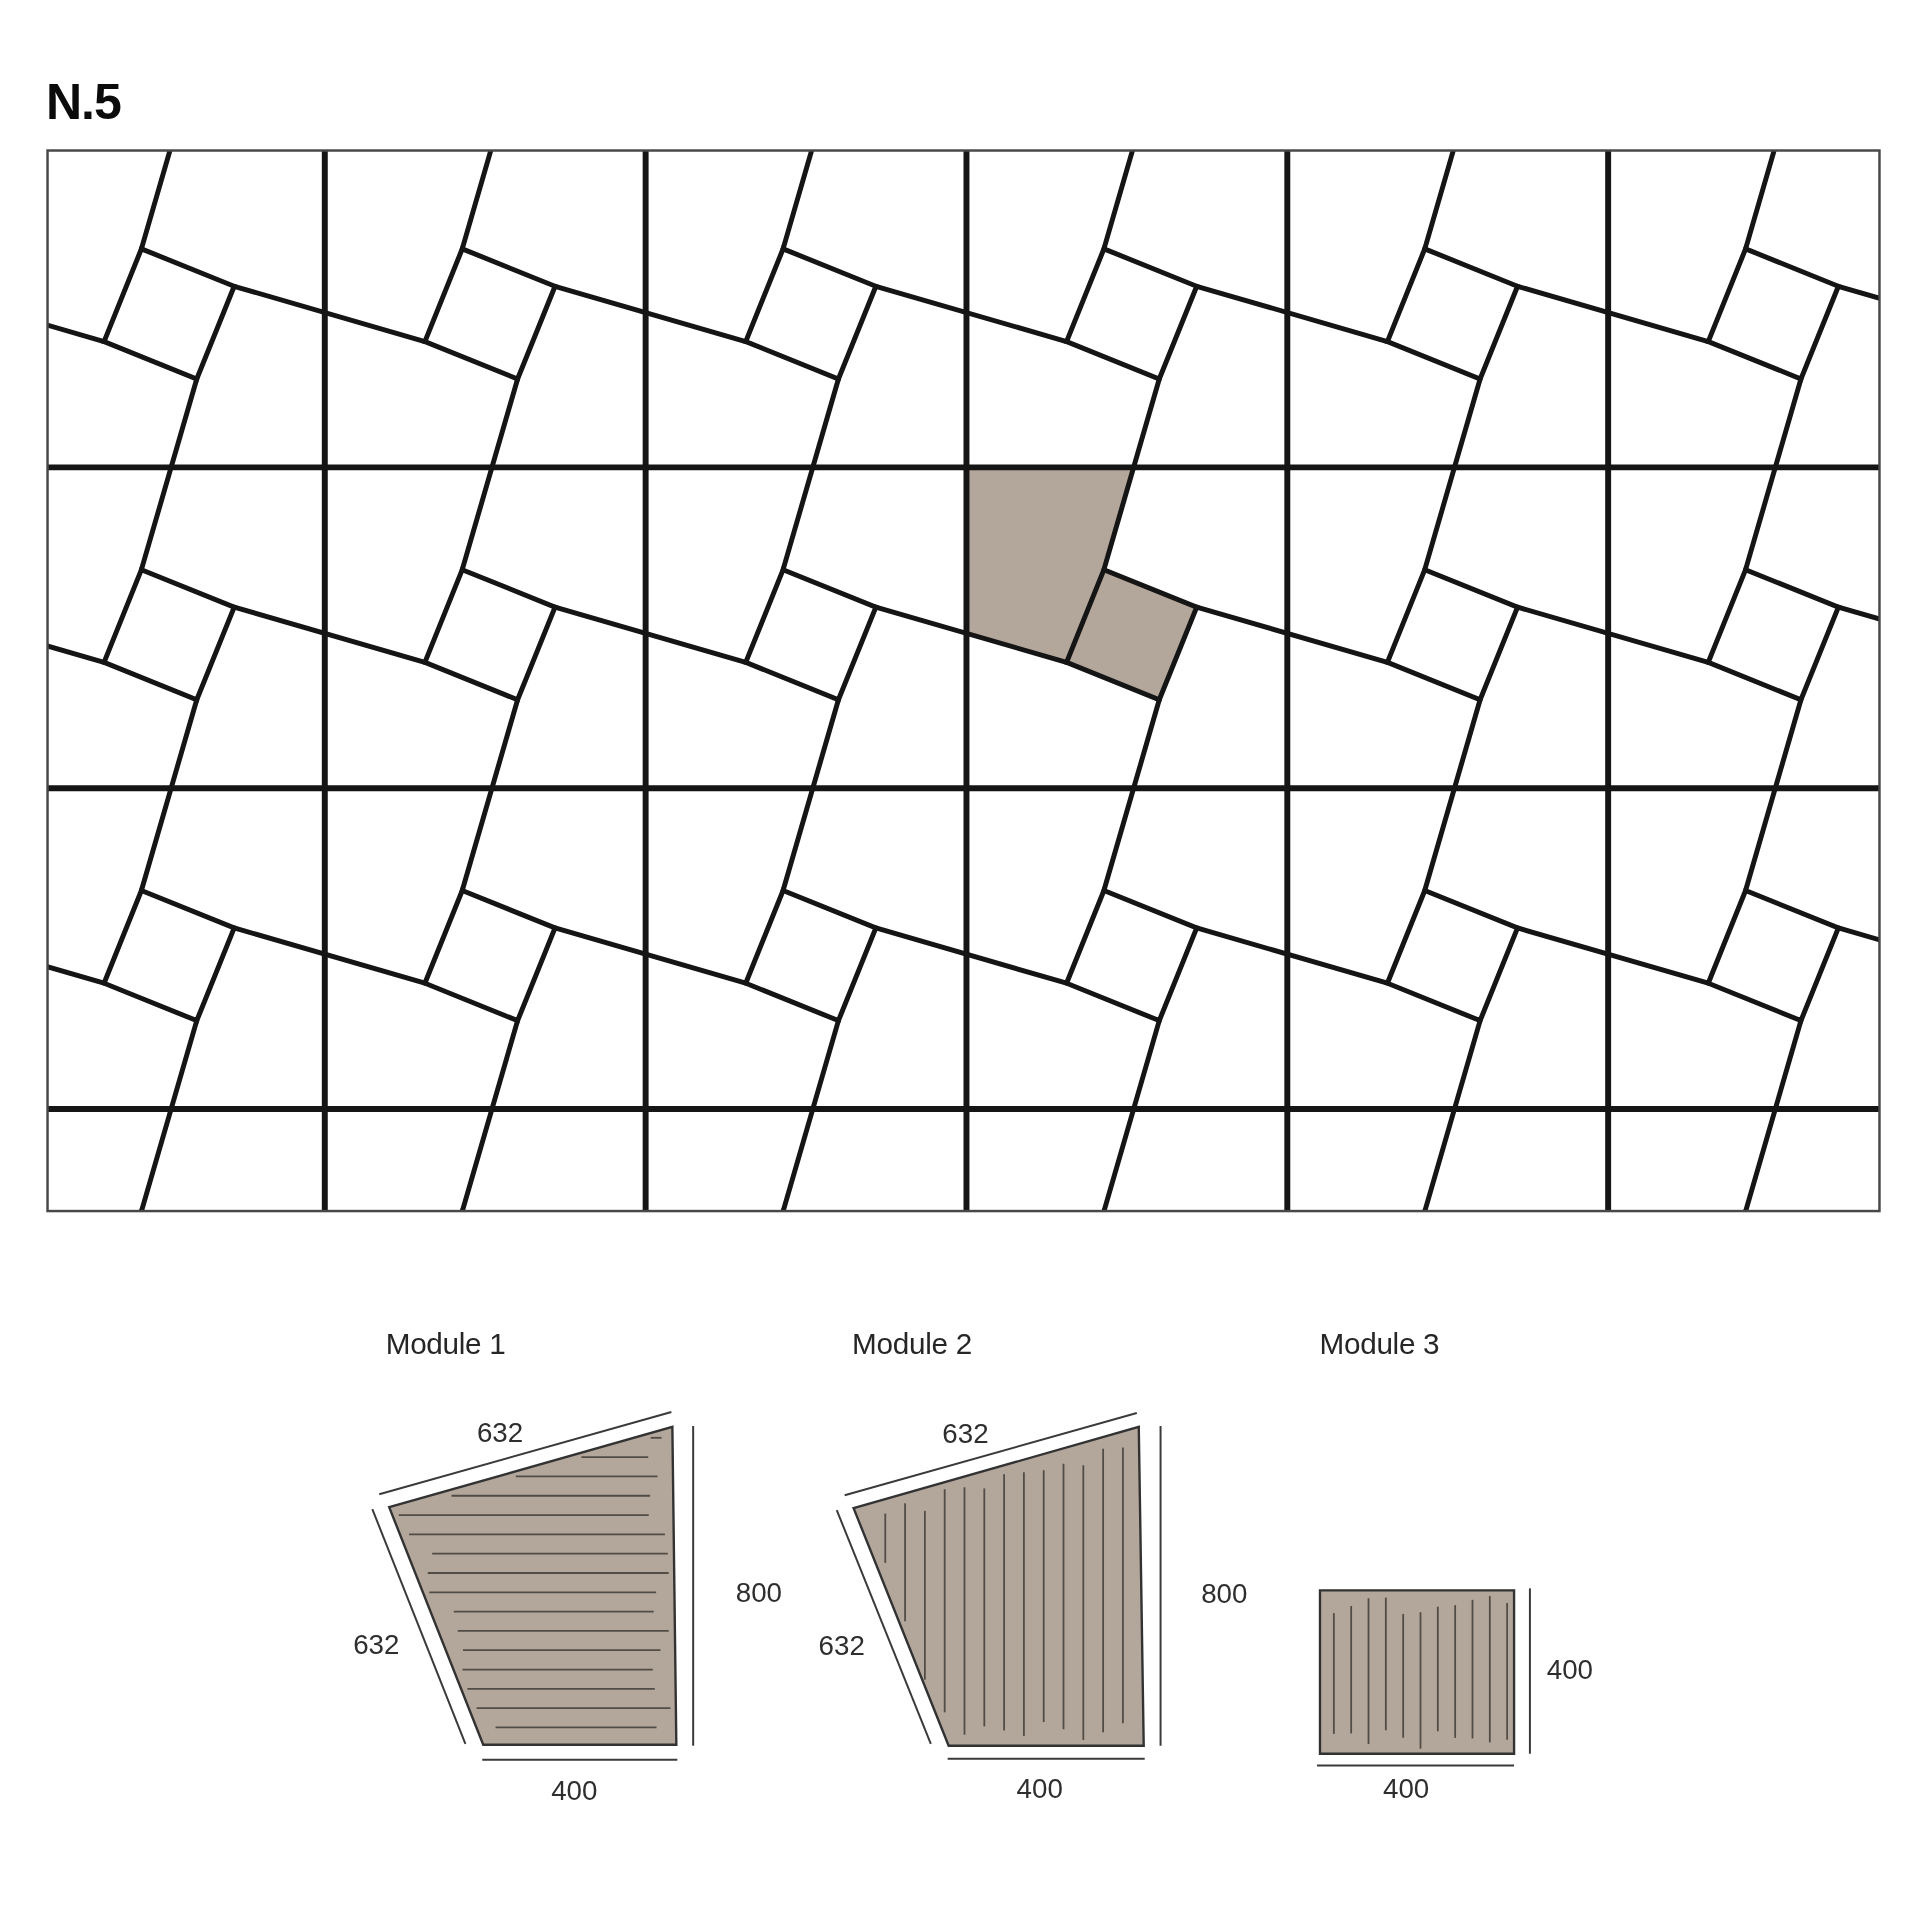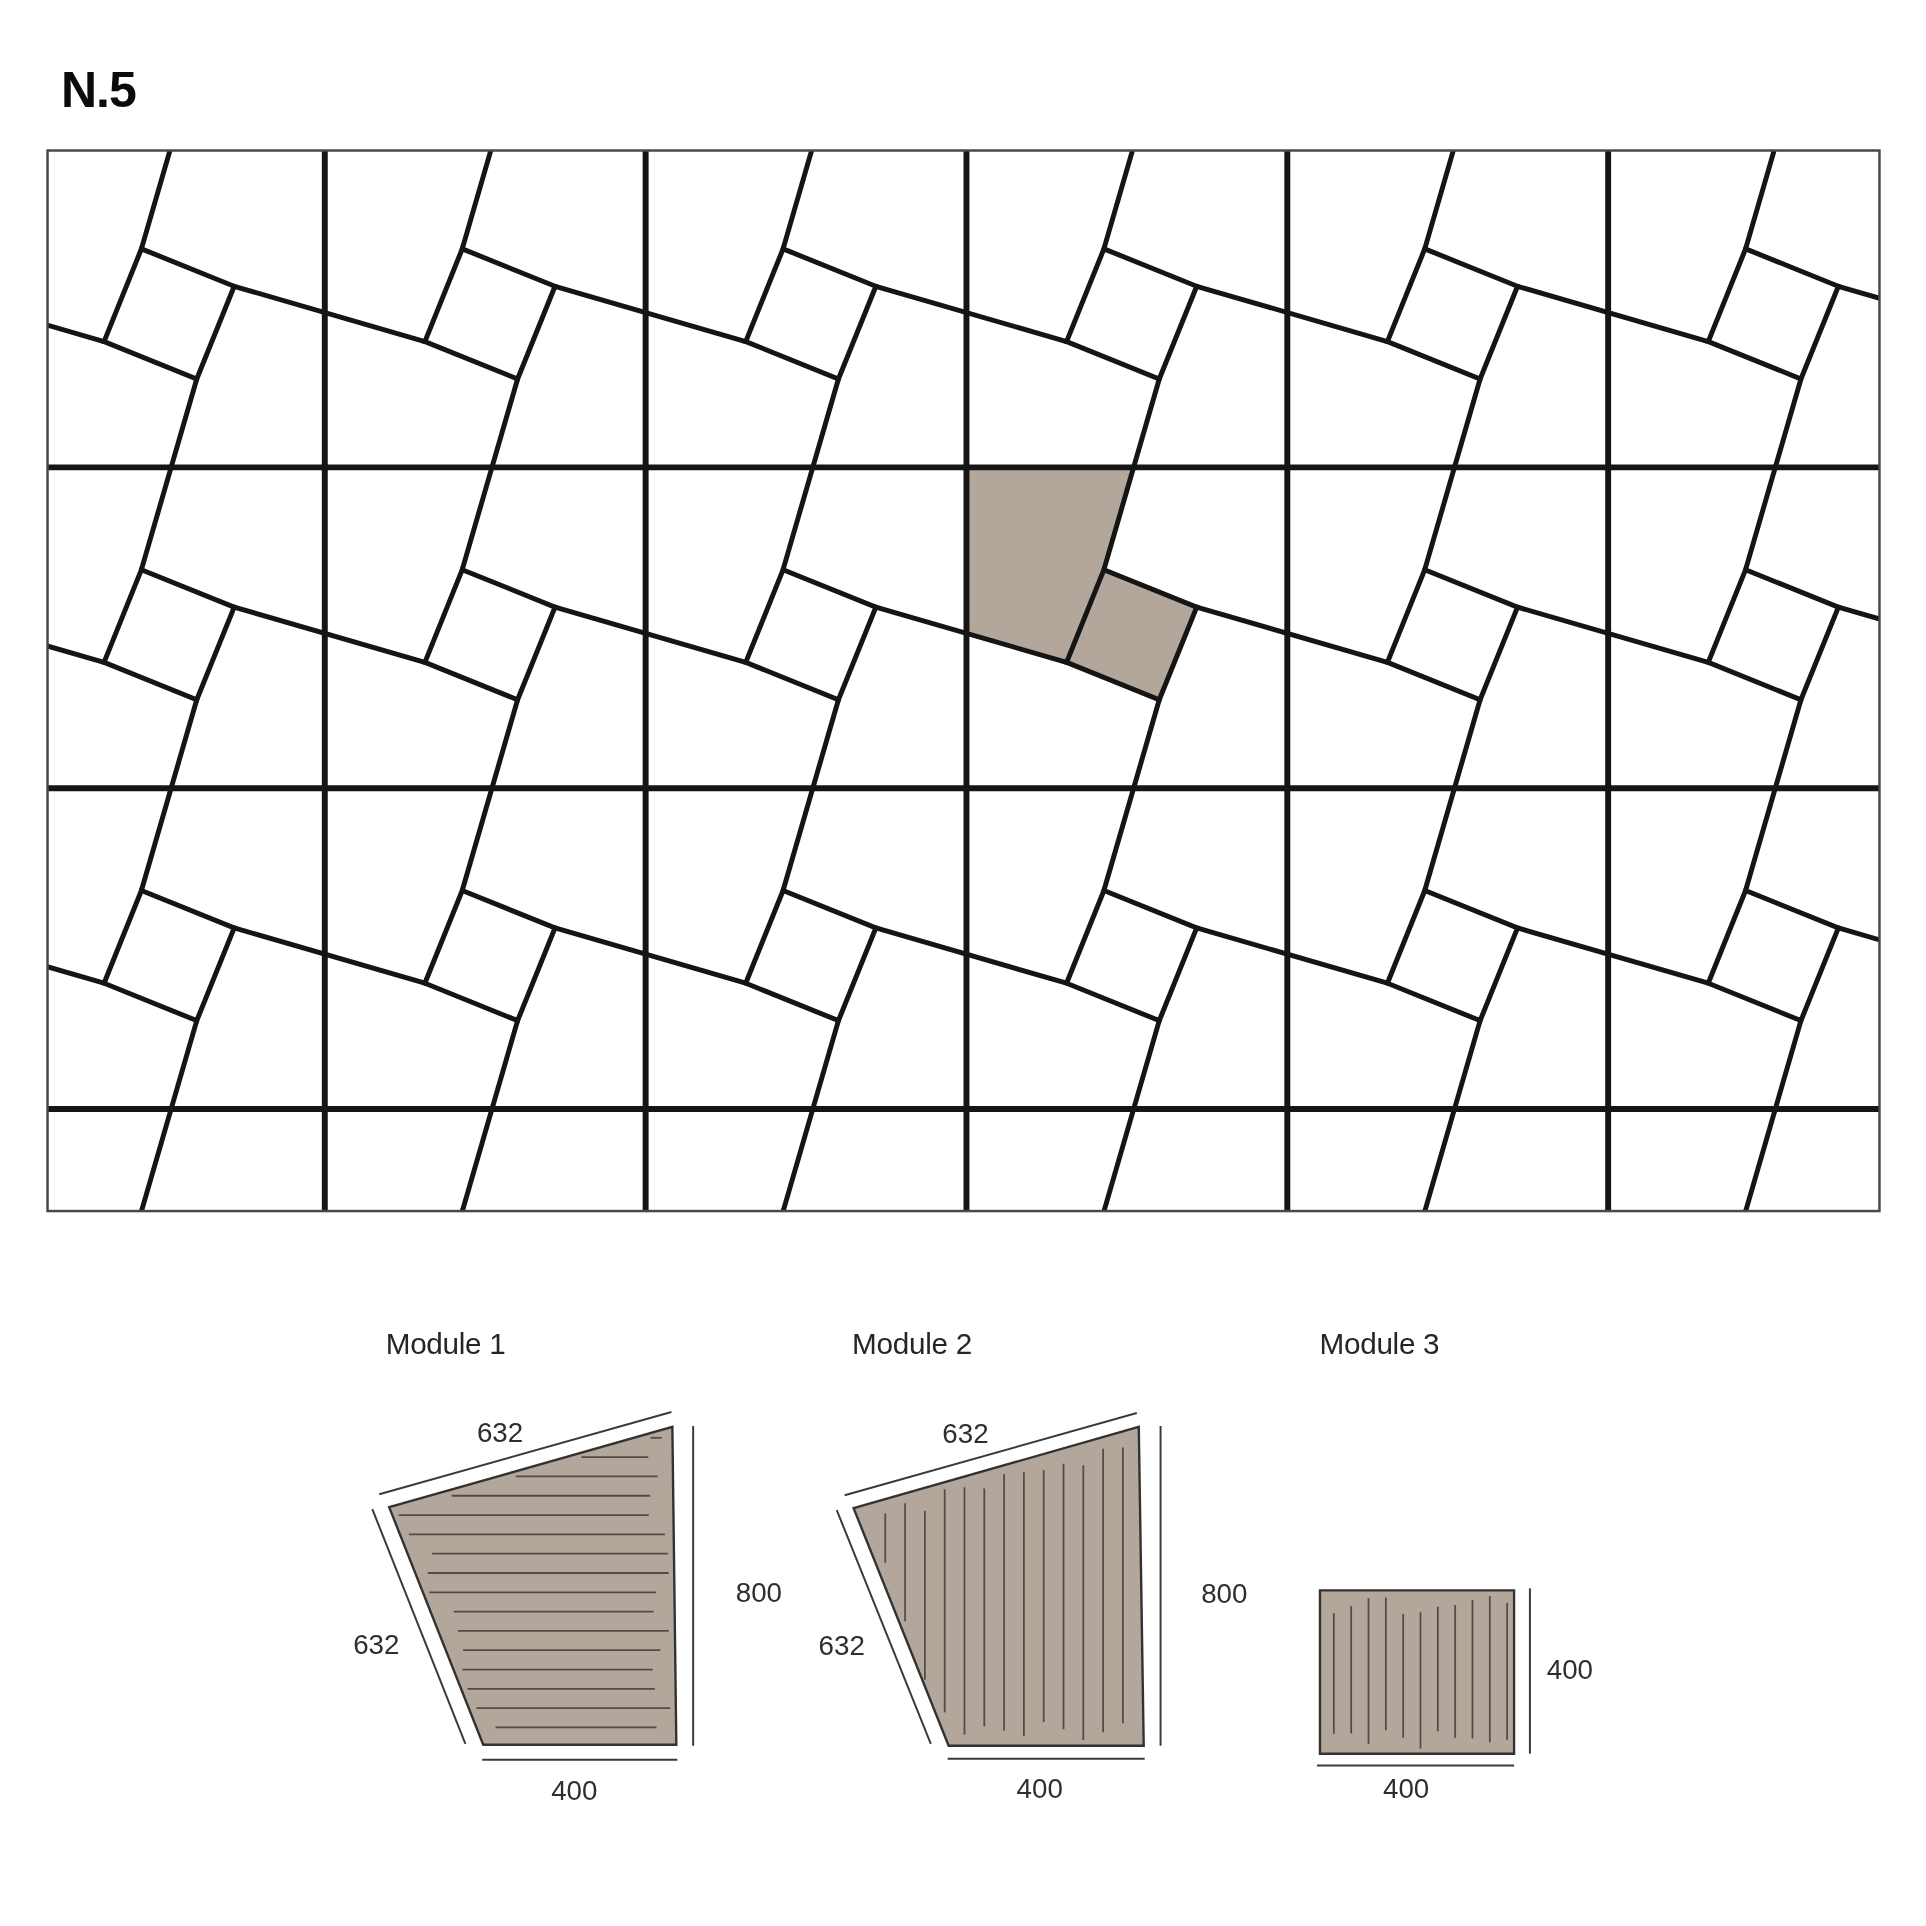--- a/index.html
+++ b/index.html
@@ -5,27 +5,26 @@
   html,body{margin:0;padding:0;background:#ffffff;}
   .page{
     position:relative;
     width:1927px;height:1927px;
     background:#ffffff;
     font-family:"Liberation Sans", sans-serif;
     overflow:hidden;
   }
   .pattern-code{
     position:absolute;
-    left:46px;top:65px;
+    left:46px;top:77px;
     font-size:50px;
     font-weight:bold;
     letter-spacing:-1px;
     color:#0b0b0b;
     line-height:1;
-    margin-left:15px;
   }
   svg.diagram{position:absolute;left:0;top:0;}
   text.mod-title{
     font-size:30px;
     fill:#262626;
     letter-spacing:-0.3px;
   }
   text.dim-label{
     font-size:28px;
     fill:#2e2e2e;

